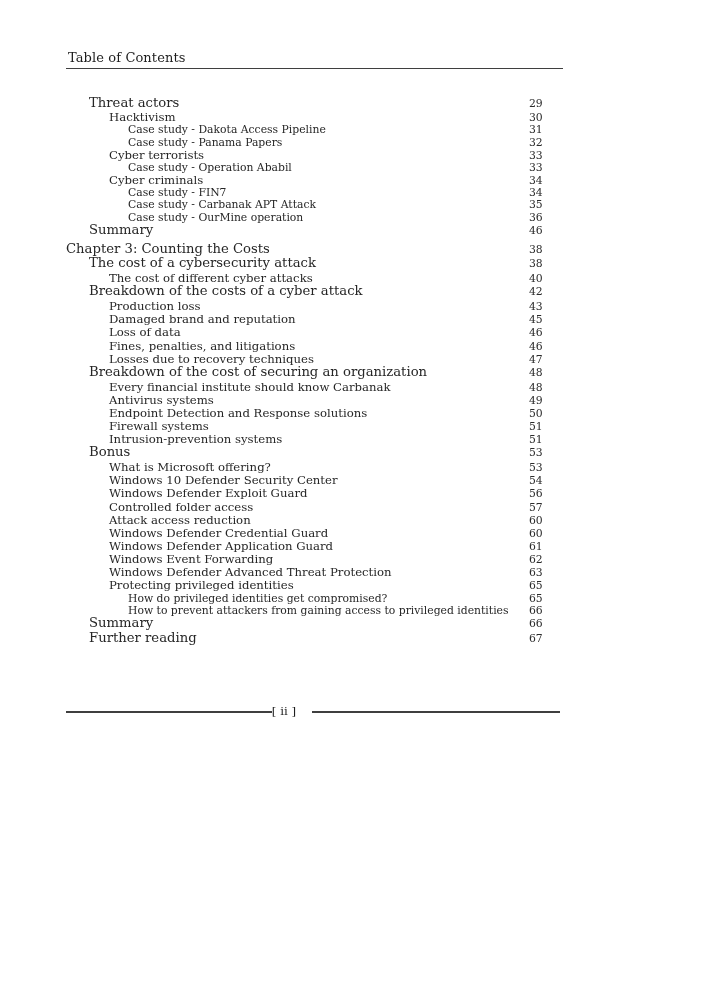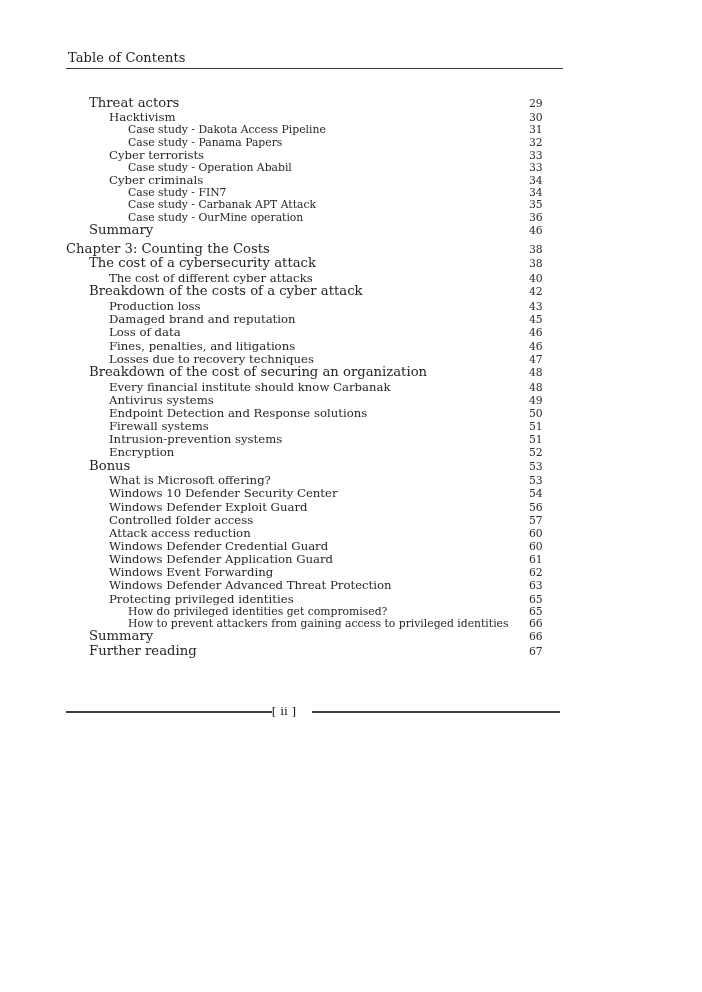--- a/index.html
+++ b/index.html
@@ -223,24 +223,20 @@
     <span class="pagenum">50</span>
   </div>
       <div class="toc-row lvl-2">
     <span class="label">Firewall systems</span>
     <span class="pagenum">51</span>
   </div>
       <div class="toc-row lvl-2">
     <span class="label">Intrusion-prevention systems</span>
     <span class="pagenum">51</span>
   </div>
-      <div class="toc-row lvl-2">
-    <span class="label">Encryption</span>
-    <span class="pagenum">52</span>
-  </div>
       <div class="toc-row lvl-1">
     <span class="label">Bonus</span>
     <span class="pagenum">53</span>
   </div>
       <div class="toc-row lvl-2">
     <span class="label">What is Microsoft offering?</span>
     <span class="pagenum">53</span>
   </div>
       <div class="toc-row lvl-2">
     <span class="label">Windows 10 Defender Security Center</span>

